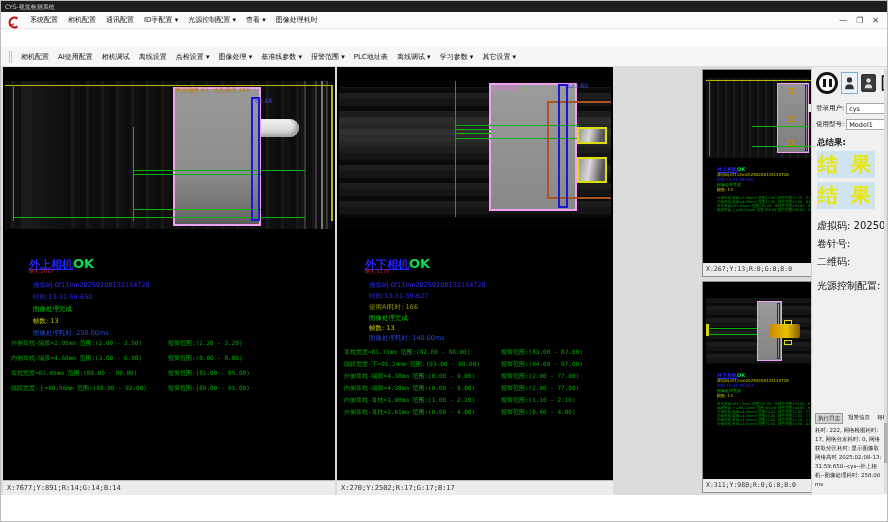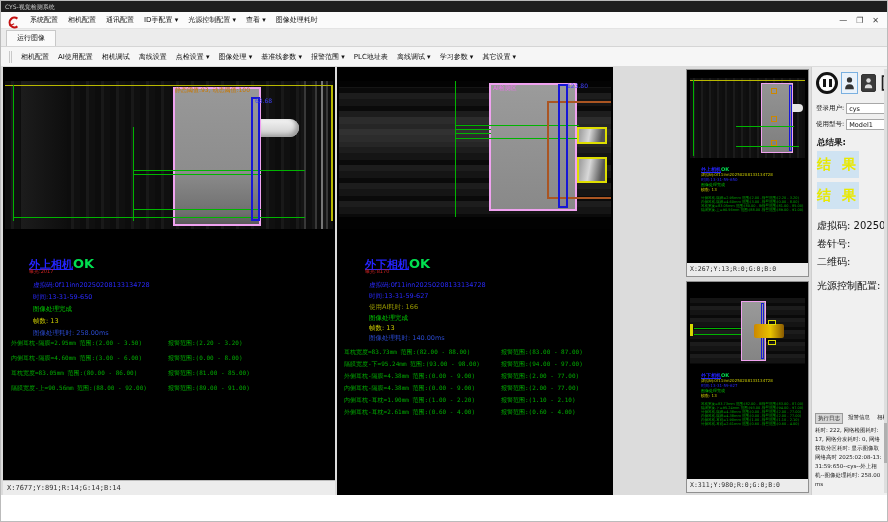--- a/index.html
+++ b/index.html
@@ -74,21 +74,21 @@
   .line-y { color:#cccc00; font-size:6.5px; white-space:nowrap; }
   .line-o { color:#999900; font-size:6.5px; white-space:nowrap; }
   .mrow { position:absolute; display:flex; font-size:6px; color:#00aa00; white-space:nowrap;
           font-family:"DejaVu Sans Mono", monospace; }
   .mrow .mval { width:157px; overflow:hidden; }
   .coord-strip { position:absolute; left:0; right:0; bottom:0; height:15px; background:#ececec;
                  font-size:7px; color:#333; line-height:15px; padding-left:4px;
                  font-family:"DejaVu Sans Mono", monospace; border-top:1px solid #bbb; }
 
   
-  .thumb { position:absolute; left:0; width:123px; background:#000; border:1px solid #909090; overflow:hidden; }
+  .thumb { position:absolute; left:16px; width:123px; background:#000; border:1px solid #909090; overflow:hidden; }
   .t1 { top:2px; height:208px; } .t2 { top:214px; height:212px; }
   .t-img { position:absolute; left:3px; right:3px; overflow:hidden; }
   .t-strip { position:absolute; left:0; right:0; bottom:0; height:13px; background:#ececec; font-size:6.5px;
              color:#333; line-height:13px; padding-left:3px; font-family:"DejaVu Sans Mono", monospace; }
   .t-text { position:absolute; left:14px; right:2px; overflow:hidden; }
   .t-title { font-size:5px; font-weight:bold; white-space:nowrap; }
   .t-line { font-size:4px; white-space:nowrap; overflow:hidden; }
   .t-mrow { display:flex; font-size:3.5px; color:#00aa00; white-space:nowrap; overflow:hidden; }
   .t-mrow span:first-child { width:58%; overflow:hidden; }
 
@@ -98,23 +98,23 @@
   .btn-pause { width:22px; height:22px; border-radius:50%; border:3px solid #141414; }
   .pbar { width:3px; height:8px; background:#141414; margin:0 1.5px; }
   .btn-user { width:17px; height:22px; border:1px solid #7ab0e0; background:#eaf2fa; }
   .btn-op { width:15px; height:18px; border:1px solid #333; background:#3a3a3a; border-radius:2px; }
   .btn-exit { width:19px; height:22px; border:1px solid transparent; background:transparent; }
   .form-row { position:absolute; left:4px; right:4px; display:flex; align-items:center; font-size:6.5px; color:#111; }
   .form-row .inp { flex:1; margin-left:2px; height:11px; background:#fff; border:1px solid #a8a8a8;
                    font-size:6.5px; line-height:10px; padding:0 2px; color:#111; }
   .side-label { position:absolute; left:5px; font-size:10px; color:#111; white-space:nowrap; }
   .bold9 { font-size:8.5px; font-weight:bold; }
-  .result-box { position:absolute; left:5px; width:42px; height:27px; background:#cfe3f2;
+  .result-box { position:absolute; left:5px; width:58px; height:27px; background:#cfe3f2;
                 display:flex; align-items:center; justify-content:center;
-                color:#e8e800; font-size:14px; font-weight:bold; letter-spacing:3px; }
+                color:#e8e800; font-size:20px; font-weight:bold; letter-spacing:3px; }
   .log { position:absolute; left:3px; right:7px; bottom:2px; height:80px; }
   .log-tabs { display:flex; gap:3px; }
   .log-tab { font-size:5.5px; color:#222; padding:1px 2px; white-space:nowrap; }
   .log-tab.active { background:#d6d6d6; border:1px solid #9a9a9a; }
   .log-text { margin-top:2px; font-size:5.5px; color:#222; line-height:1.65; word-break:break-all; }
   .side-scroll { position:absolute; right:1px; top:2px; bottom:2px; width:4px; background:#dedede; }
   .side-scroll .thumb-h { position:absolute; left:0; width:4px; height:40px; bottom:30px; background:#b0b0b0; }
 
   
   .statusbar { position:absolute; left:0; top:494px; width:100%; height:15px; background:#fafafa;
@@ -146,23 +146,20 @@
     <span class="menu-item">光源控制配置 ▾</span>
     <span class="menu-item">查看 ▾</span>
     <span class="menu-item">图像处理耗时</span>
     <span class="win-controls">
       <span>—</span>
       <span>❐</span>
       <span>✕</span>
     </span>
   </div>
 
-  <div class="tabrow">
-    <div class="tab">运行图像</div>
-  </div>
 
   <div class="toolbar">
     <span class="grip"></span>
     <span class="tool-item">相机配置</span>
     <span class="tool-item">AI使用配置</span>
     <span class="tool-item">相机调试</span>
     <span class="tool-item">离线设置</span>
     <span class="tool-item">点检设置 ▾</span>
     <span class="tool-item">图像处理 ▾</span>
     <span class="tool-item">基准线参数 ▾</span>
@@ -278,20 +275,21 @@
       </div>
       <div class="mrow" style="left:7px;top:329px">
         <span class="mval">内侧耳枕-耳枕=1.90mm 范围:(1.00 - 2.20)</span>
         <span>报警范围:(1.10 - 2.10)</span>
       </div>
       <div class="mrow" style="left:7px;top:341px">
         <span class="mval">外侧耳枕-耳枕=2.61mm 范围:(0.60 - 4.00)</span>
         <span>报警范围:(0.60 - 4.00)</span>
       </div>
 
+      <div class="coord-strip">X:270;Y:2502;R:17;G:17;B:17</div>
     </div>
 
     <div class="thumb-col">
 
       <div class="thumb t1">
         <div class="t-img" style="top:8px;height:80px">
           <div class="abs" style="inset:0;background:repeating-linear-gradient(90deg,#0e0e0e 0 3px,#1b1b1b 3px 5px,#101010 5px 8px)"></div>
           <div class="abs" style="left:0;right:0;top:2px;height:1px;background:#b8b800"></div>
           <div class="abs gline" style="left:3px;top:2px;bottom:2px;width:1px"></div>
           <div class="abs" style="left:62%;top:5px;bottom:5px;width:28%;border:1px solid #f0a2f0;background:linear-gradient(180deg,#949494,#7e7e7e)"></div>

